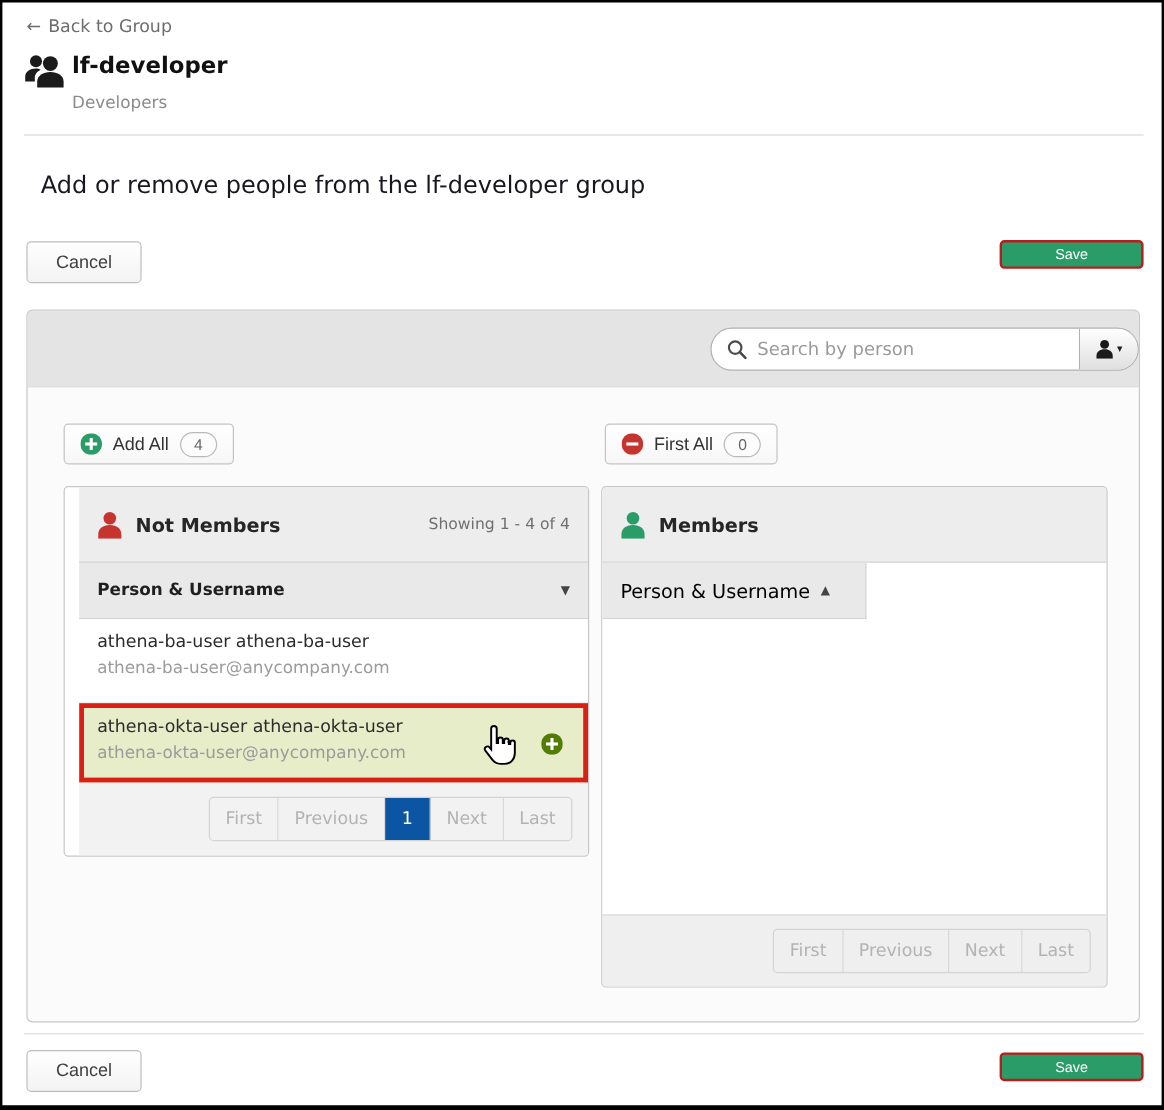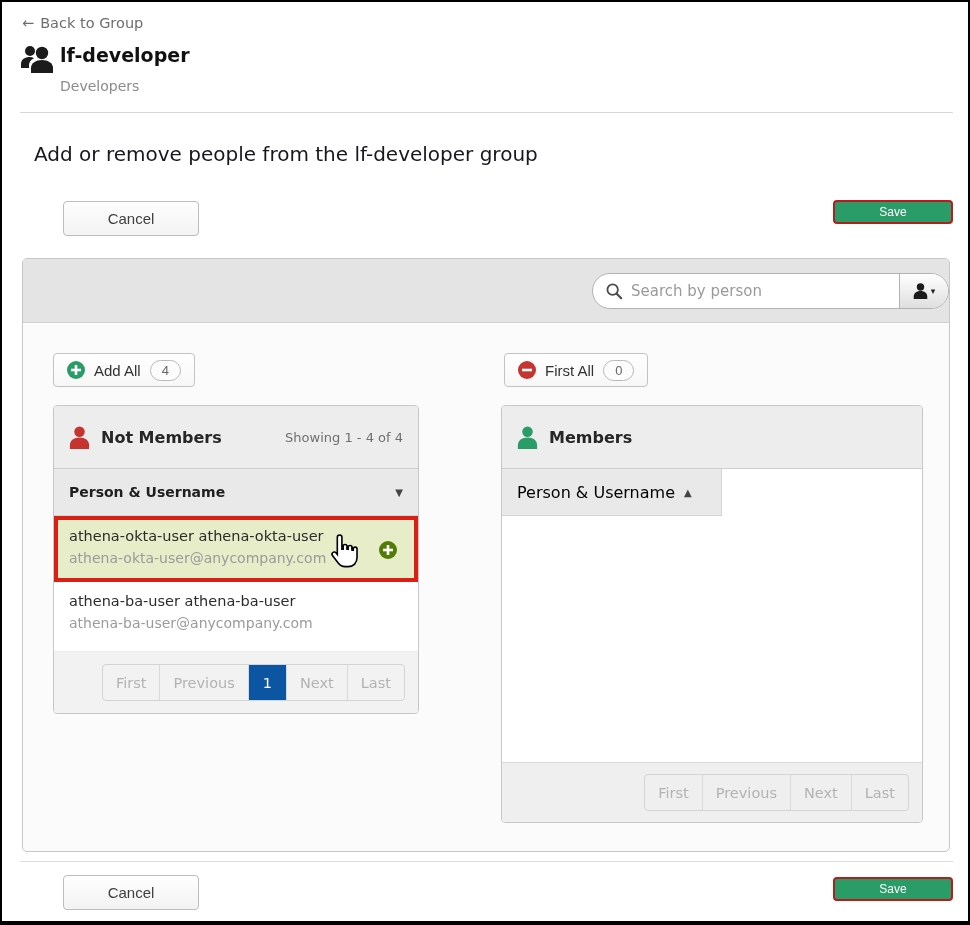--- a/index.html
+++ b/index.html
@@ -20,22 +20,22 @@
   .divider-top { position:absolute; left:18px; top:110px; width:933px; height:1px; background:#d9d9d9; }
 
   .page-title { position:absolute; left:32px; top:140px; font-size:20px; color:#17171e; }
 
   
   .btn {
     display:inline-flex; align-items:center; justify-content:center;
     border-radius:4px; font-size:15px; cursor:pointer;
   }
   .btn-cancel {
-    width:136px; height:35px; color:#3f3f3f;
-    background:linear-gradient(#fefefe,#f3f3f3); border:1px solid #bdbdbd;margin-left:41px;
+    width:96px; height:35px; color:#3f3f3f;
+    background:linear-gradient(#fefefe,#f3f3f3); border:1px solid #bdbdbd;
   }
   .btn-save {
     width:120px; height:24px; color:#fff; font-size:12px;
     background:#2a9c68; border:2px solid #b91c1c;
   }
   .cancel-top { position:absolute; left:20px; top:199px; }
   .save-top   { position:absolute; left:831px; top:198px; }
   .cancel-bottom { position:absolute; left:20px; top:873px; }
   .save-bottom   { position:absolute; left:831px; top:875px; }
   .divider-bottom { position:absolute; left:18px; top:859px; width:933px; height:1px; background:#dcdcdc; }
@@ -81,21 +81,21 @@
   }
   .addall    { left:30px; top:30px; }
   .removeall { left:481px; top:30px; }
   .circle-ic { width:18px; height:18px; flex:none; }
 
   
   .card {
     position:absolute; background:#fff; border:1px solid #c7c7c7; border-radius:4px;
     display:flex; flex-direction:column; overflow:hidden;
   }
-  .nm-card { left:30px; top:82px; width:366px; height:309px; }
+  .nm-card { left:30px; top:82px; width:438px; height:309px;padding-left:12px; }
   .m-card  { left:478px; top:82px; width:422px; height:418px; }
 
   .card-header {
     height:63px; flex:none; background:#ededed; border-bottom:1px solid #cfcfcf;
     display:flex; align-items:center; padding:0 15px; gap:11px;
   }
   .card-title { font-size:16px; font-weight:bold; color:#262626; }
   .showing { margin-left:auto; font-size:13px; color:#6f6f6f; }
   .person-ic { width:21px; height:23px; flex:none; }
 
@@ -221,37 +221,37 @@
           </svg>
           <span class="card-title">Not Members</span>
           <span class="showing">Showing 1 - 4 of 4</span>
         </div>
 
         <div class="col-header">
           <span class="lbl">Person &amp; Username</span>
           <span class="sort-caret">▼</span>
         </div>
 
+        <div class="row row-plain">
+          <div class="name">athena-ba-user athena-ba-user</div>
+          <div class="email">athena-ba-user@anycompany.com</div>
+        </div>
+
         <div class="row row-hl">
           <div class="name">athena-okta-user athena-okta-user</div>
           <div class="email">athena-okta-user@anycompany.com</div>
           <svg class="hand" viewBox="0 0 26 32">
             <path d="M9.2 2.1c1.1 0 2 .9 2 2v10.3h1V12c0-.9.8-1.6 1.7-1.6.9 0 1.7.7 1.7 1.6v2.4h1v-1.6c0-.9.8-1.6 1.7-1.6.9 0 1.7.7 1.7 1.6v2.4h1v-1c0-.9.8-1.6 1.7-1.6.9 0 1.6.7 1.6 1.6v7.5c0 4.6-3.1 7.8-7.6 7.8h-2.8c-2.4 0-4.4-1.2-5.9-3.1l-5-6.5c-.6-.8-.5-1.9.3-2.6.8-.7 2-.6 2.7.2l1.2 1.5V4.1c0-1.1.9-2 2-2z" fill="#fff" stroke="#000" stroke-width="1.4"></path>
             <path d="M12.2 14.4v-2.2M15.9 14.4v-2.2M19.6 14.4v-1.4" fill="none" stroke="#000" stroke-width="1.1"></path>
           </svg>
           <svg class="plus-olive" viewBox="0 0 18 18">
             <circle cx="9" cy="9" r="9" fill="#527c04"></circle>
             <rect x="4" y="7.7" width="10" height="2.6" fill="#fff"></rect>
             <rect x="7.7" y="4" width="2.6" height="10" fill="#fff"></rect>
           </svg>
-        </div>
-
-        <div class="row row-plain">
-          <div class="name">athena-ba-user athena-ba-user</div>
-          <div class="email">athena-ba-user@anycompany.com</div>
         </div>
 
         <div class="card-footer">
           <div class="pager">
             <div class="pg">First</div>
             <div class="pg">Previous</div>
             <div class="pg pg-active">1</div>
             <div class="pg">Next</div>
             <div class="pg">Last</div>
           </div>

